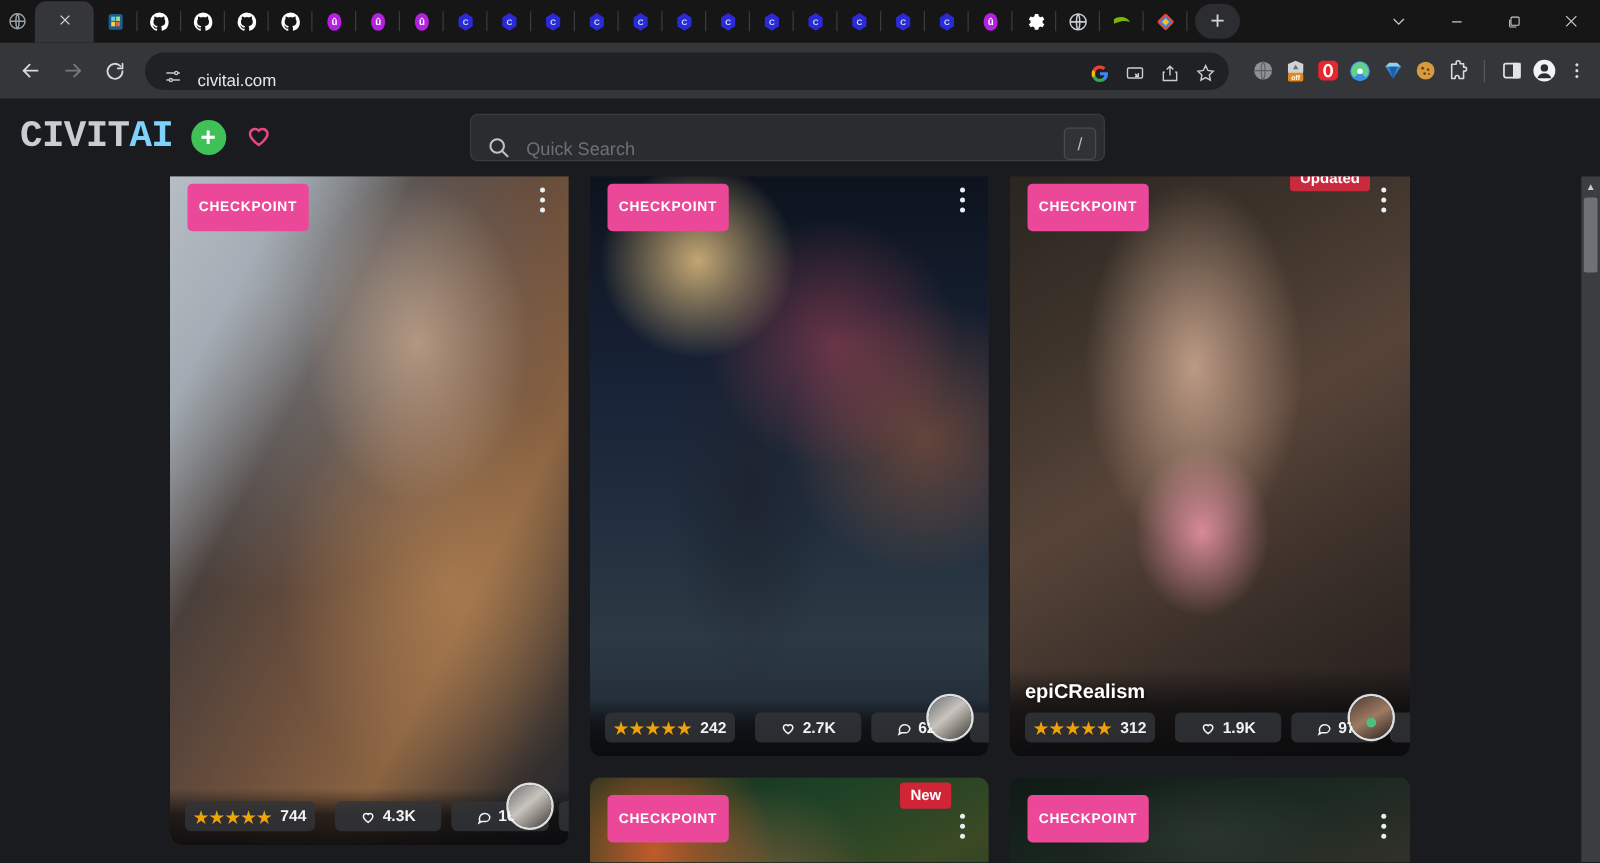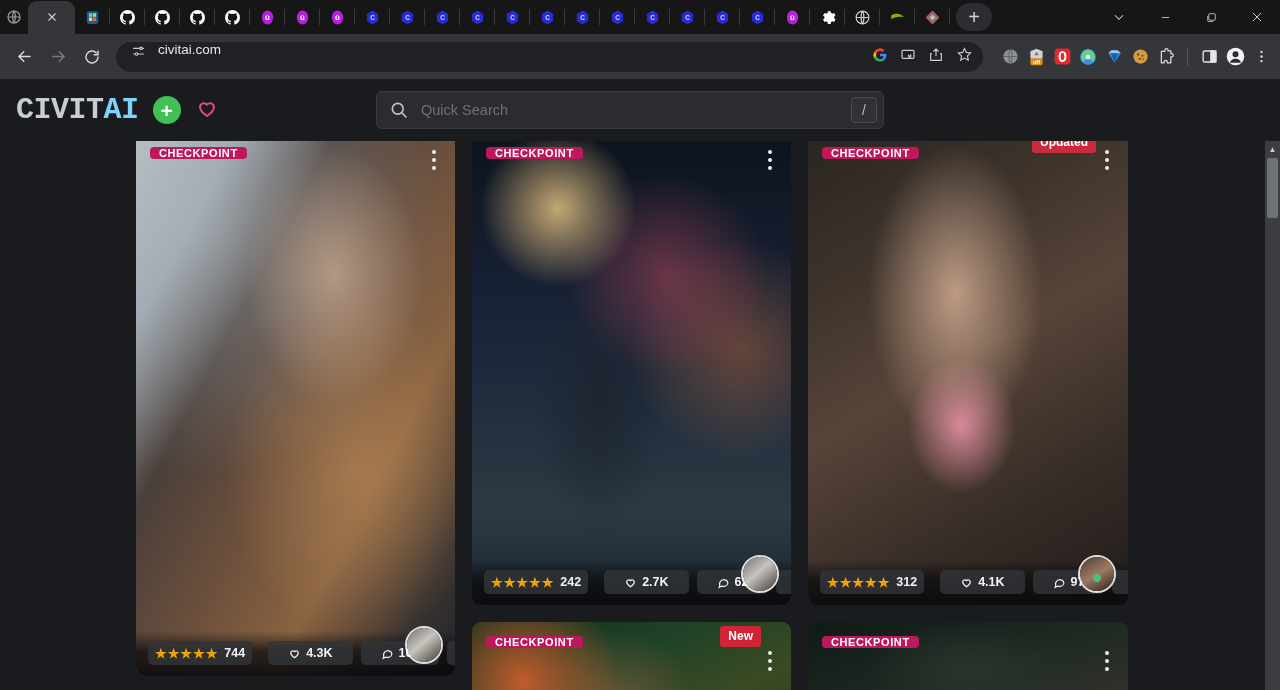--- a/index.html
+++ b/index.html
@@ -55,21 +55,21 @@
     height:45px; background:#35363a; display:flex; align-items:center;
     padding:0 8px; gap:2px; flex:none;
   }
   .nav-icon-btn {
     width:32px; height:32px; border-radius:16px; display:flex;
     align-items:center; justify-content:center; color:#d7dade; flex:none;
   }
   .nav-icon-btn.dim { color:#76797d; }
   .omnibox {
     flex:1; height:30px; background:#202124; border-radius:16px;
-    display:flex; align-items:flex-start; padding:0 6px 0 12px; margin:0 6px;
+    display:flex; align-items:flex-end; padding:0 6px 0 12px; margin:0 6px;
     min-width:0;
   }
   .omni-ico { width:20px; height:20px; flex:none; color:#c4c7ca; display:flex;
               align-items:center; justify-content:center; }
   .omni-url { font-size:13.5px; color:#e6e7e8; margin-left:10px; white-space:nowrap;
               overflow:hidden; }
   .omni-right { margin-left:auto; display:flex; align-items:center; gap:2px; }
   .omni-mini { width:26px; height:26px; display:flex; align-items:center;
                justify-content:center; color:#cbcdd1; }
   .ext-zone { display:flex; align-items:center; gap:4px; padding-left:8px; }
@@ -96,21 +96,21 @@
   .plus-btn {
     width:28px; height:28px; border-radius:50%; background:#40c057;
     display:flex; align-items:center; justify-content:center; margin-left:14px;
     color:#fff; font-size:21px; font-weight:700; line-height:1;
   }
   .heart-btn { margin-left:14px; color:#e64980; display:flex; align-items:center; }
 
   .searchwrap {
     position:absolute; left:376px; width:508px; height:38px;
     background:#2b2c30; border:1px solid #3a3b40; border-radius:6px;
-    display:flex; align-items:center; padding:0 6px 0 12px;
+    display:flex; align-items:flex-end; padding:0 6px 0 12px;
   }
   .search-ico { color:#c1c2c6; display:flex; align-items:center; }
   .search-ph { color:#6e7076; font-size:14.5px; margin-left:12px; }
   .slashkey {
     margin-left:auto; width:26px; height:26px; border:1px solid #4a4b50;
     border-radius:4px; display:flex; align-items:center; justify-content:center;
     color:#b9babe; font-size:14px; background:#313236;
   }
   .signin {
     margin-left:auto; height:38px; padding:0 22px; border:1px solid #4a4b50;
@@ -125,22 +125,22 @@
     display:grid; grid-template-columns:319px 319px 320px; column-gap:17px;
   }
   .col { display:flex; flex-direction:column; gap:17px; }
 
   .card {
     position:relative; border-radius:9px; overflow:hidden; background:#222326;
   }
   .card .art { position:absolute; inset:0; }
   .badge-tl {
     position:absolute; left:14px; top:14px; z-index:4;
-    background:#be185d; color:#fff; font-size:11px; font-weight:700;
-    letter-spacing:0.6px; padding:0 9px; border-radius:4px;
+    background:#ec4899; color:#fff; font-size:11px; font-weight:700;
+    letter-spacing:0.6px; padding:13px 9px; border-radius:4px;
   }
   .badge-tr {
     position:absolute; right:32px; top:-1px; z-index:4;
     background:#c92a3e; color:#fff; font-size:12px; font-weight:700;
     padding:3px 8px 4px; border-radius:3px;
   }
   .badge-tr.new { right:30px; top:4px; background:#cf2536; }
   .dots {
     position:absolute; right:12px; top:12px; z-index:5; width:18px; height:30px;
     display:flex; flex-direction:column; align-items:center; justify-content:center;
@@ -774,39 +774,40 @@
             <div class="badge-tr">Updated</div>
             <div class="dots">
                 <i></i>
                 <i></i>
                 <i></i>
               </div>
             <div class="creator">
               <div class="inner art-av2"></div>
             </div>
             <div class="card-foot">
+              <div class="card-title">epiCRealism</div>
               <div class="stats">
                 <div class="pill rate">
                   <span class="stars">
                     <span class="star">★</span>
                     <span class="star">★</span>
                     <span class="star">★</span>
                     <span class="star">★</span>
                     <span class="star">★</span>
                   </span>
                   <span class="num">312</span>
                 </div>
                 <div class="spacer-gap"></div>
                 <div class="pill">
                   <span>
                       <svg width="13" height="13" viewBox="0 0 24 24" fill="none" stroke="currentColor" stroke-width="2.2">
                         <path d="M12 20s-7-4.6-7-9.2A4 4 0 0112 8.6 4 4 0 0119 10.8C19 15.4 12 20 12 20z"></path>
                       </svg>
                     </span>
-                  <span>4.1K</span>
+                  <span>1.9K</span>
                 </div>
                 <div class="pill">
                   <span>
                       <svg width="13" height="13" viewBox="0 0 24 24" fill="none" stroke="currentColor" stroke-width="2.2">
                         <path d="M20 12a7 7 0 01-7 7H8l-4 2 1.2-3.4A7 7 0 1120 12z"></path>
                       </svg>
                     </span>
                   <span>97</span>
                 </div>
                 <div class="pill">

